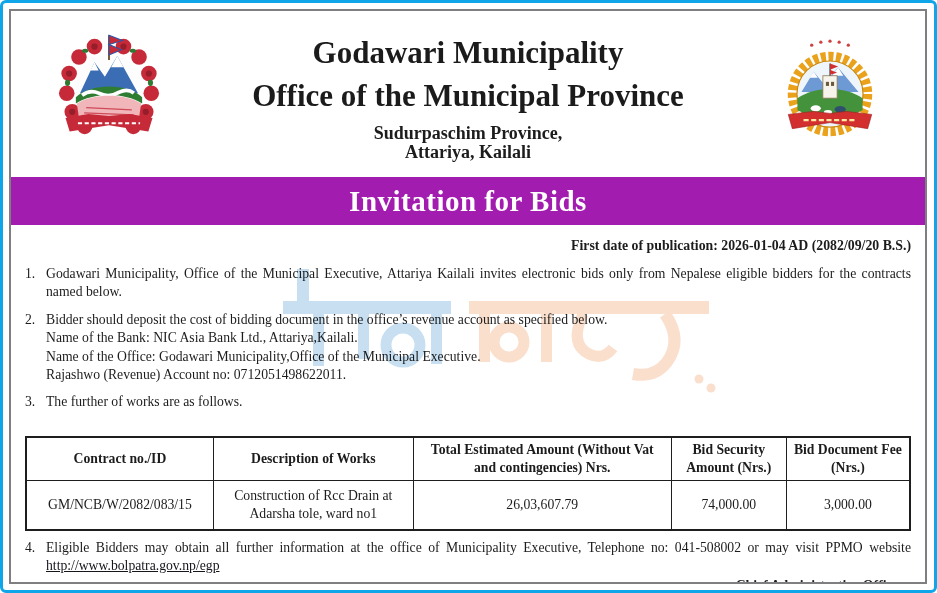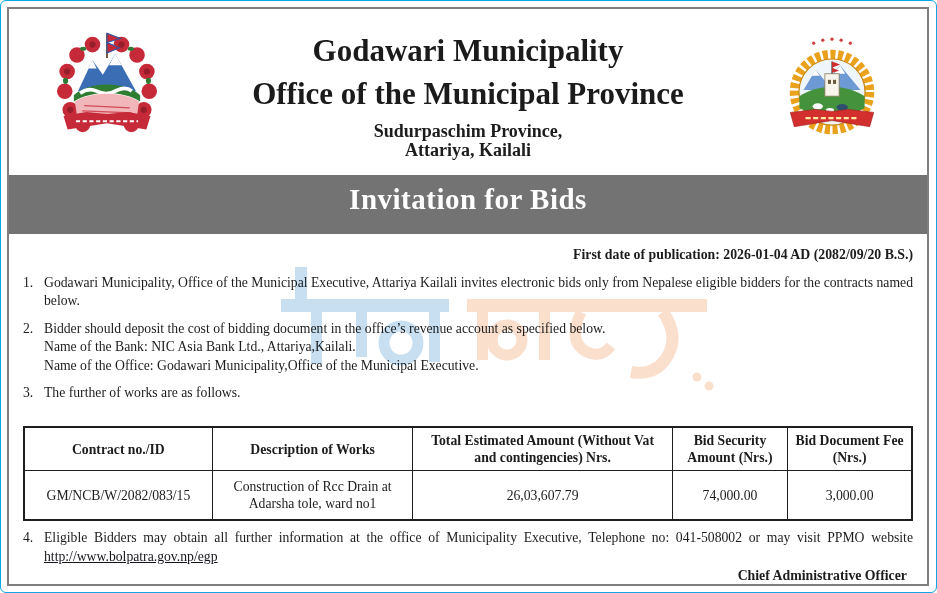--- a/index.html
+++ b/index.html
@@ -1,38 +1,38 @@
 <!DOCTYPE html>
 <html><head>
 <meta charset="utf-8">
 <style>
   html,body{margin:0;padding:0;}
   body{
     width:937px;height:593px;background:#ffffff;position:relative;overflow:hidden;
     font-family:"Liberation Serif","DejaVu Serif",serif;color:#1c1c1c;
   }
   .page{
-    position:absolute;inset:0;border:1px solid #0ea5e9;border-radius:6px;background:#fff;
+    position:absolute;inset:0;border:3px solid #0ea5e9;border-radius:6px;background:#fff;
   }
   .frame{
     position:absolute;top:6px;left:6px;right:7px;bottom:6px;
     border:2px solid #7f7f82;background:#fff;overflow:hidden;
   }
   
   .header{position:relative;height:166px;}
   .logo{position:absolute;top:18px;}
   .logo.left{left:46px;}
   .logo.right{right:46px;top:22px;}
   .titles{text-align:center;padding-top:20px;}
   .org-line{font-weight:bold;font-size:31px;line-height:43px;color:#1b1b1b;}
   .sub-line{font-weight:bold;font-size:18px;line-height:19px;}
   .sub-wrap{margin-top:7px;}
   
   .banner{
-    height:59px;background:#737373;color:#ffffff;text-align:center;
+    height:48px;background:#a21caf;color:#ffffff;text-align:center;
     font-weight:bold;font-size:29px;line-height:48px;letter-spacing:.5px;
   }
   
   .content{position:relative;padding:0 14px;}
   .pubdate{text-align:right;font-weight:bold;font-size:13.8px;margin-top:12px;line-height:18px;}
   .item{display:flex;font-size:13.7px;line-height:18.4px;}
   .item .no{width:21px;flex:none;}
   .item .body{flex:1;}
   .mt10{margin-top:10px;} .mt9{margin-top:9px;} .mt8{margin-top:8px;}
   .just{text-align:justify;}
@@ -156,20 +156,21 @@
         <span class="no">1.</span>
         <div class="body just">Godawari Municipality, Office of the Municipal Executive, Attariya Kailali invites electronic bids only from Nepalese eligible bidders for the contracts named below.</div>
       </div>
 
       <div class="item mt9">
         <span class="no">2.</span>
         <div class="body">
           <div>Bidder should deposit the cost of bidding document in the office’s revenue account as specified below.</div>
           <div>Name of the Bank: NIC Asia Bank Ltd., Attariya,Kailali.</div>
           <div>Name of the Office: Godawari Municipality,Office of the Municipal Executive.</div>
+          <div>Rajashwo (Revenue) Account no: 0712051498622011.</div>
         </div>
       </div>
 
       <div class="item mt9">
         <span class="no">3.</span>
         <div class="body">The further of works are as follows.</div>
       </div>
 
       <table class="bids">
         <colgroup>

